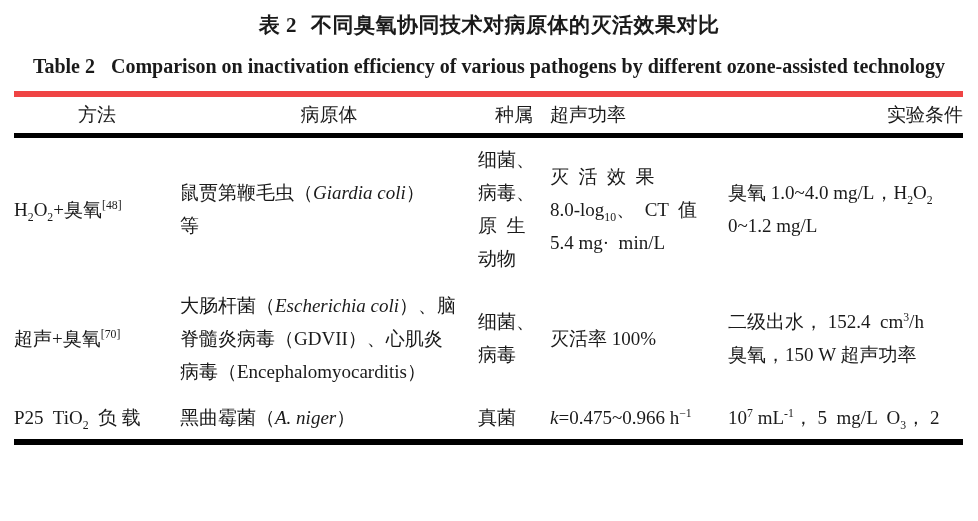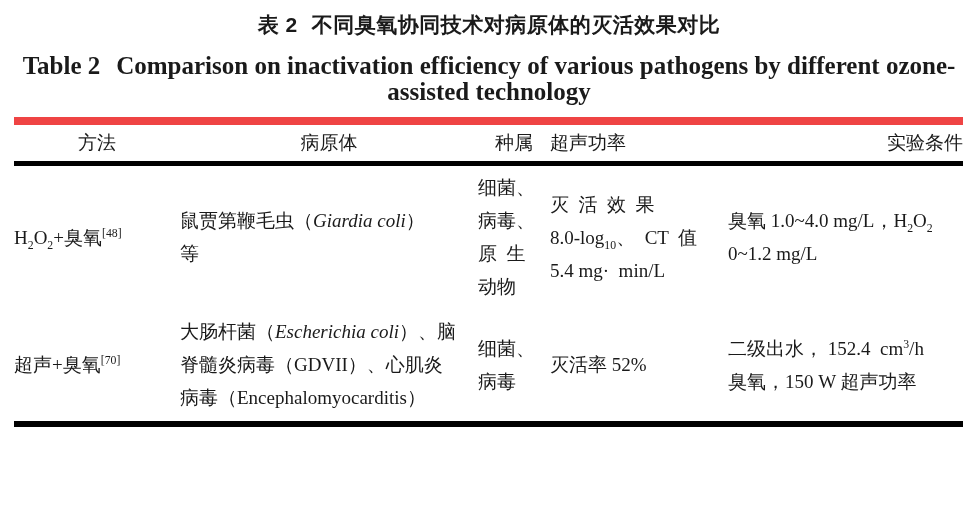--- a/index.html
+++ b/index.html
@@ -18,37 +18,37 @@
   }
   .title-cn {
     padding-top: 11px;
     text-align: center;
     font-family: "Liberation Sans", "DejaVu Sans", sans-serif;
     font-weight: bold;
     font-size: 21px;
     line-height: 28px;
     letter-spacing: 0.5px;
   }
-  .title-cn .cap-label { margin-right: 14px; }
+  .title-cn .cap-label { margin-right: 14px; font-family: Liberation Serif, serif; }
   .title-en {
     margin-top: 14px;
     text-align: center;
     font-family: "Liberation Serif", "DejaVu Serif", serif;
     font-weight: bold;
-    font-size: 25px;
+    font-size: 20px;
     line-height: 26px;
   }
   .title-en .cap-label { margin-right: 16px; }
 
   table.cmp {
     table-layout: fixed;
     border-collapse: collapse;
     width: 949px;
     margin: 12px 0 4px 14px;
-    border-top: 8px solid #ef4444;
+    border-top: 6px solid #ef4444;
     border-bottom: 6px solid #000;
   }
   col.c1 { width: 166px; }
   col.c2 { width: 298px; }
   col.c3 { width: 72px;  }
   col.c4 { width: 178px; }
   col.c5 { width: 235px; }
 
   table.cmp th {
     height: 36px;
@@ -121,19 +121,26 @@
         <td class="d1">H<sub>2</sub>O<sub>2</sub>+臭氧<sup>[48]</sup></td>
         <td class="d2">鼠贾第鞭毛虫（<i>Giardia coli</i>）<br>等</td>
         <td class="d3">细菌、<br>病毒、<br>原  生<br>动物</td>
         <td class="d4">灭  活  效  果<br>8.0-log<sub>10</sub>、  CT  值<br>5.4 mg·  min/L</td>
         <td class="d5">臭氧 1.0~4.0 mg/L，H<sub>2</sub>O<sub>2</sub><br>0~1.2 mg/L</td>
       </tr>
       <tr class="r3">
         <td class="d1">超声+臭氧<sup>[70]</sup></td>
         <td class="d2">大肠杆菌（<i>Escherichia coli</i>）、脑<br>脊髓炎病毒（GDVII）、心肌炎<br>病毒（Encephalomyocarditis）</td>
         <td class="d3">细菌、<br>病毒</td>
-        <td class="d4">灭活率 52%</td>
+        <td class="d4">灭活率 100%</td>
         <td class="d5">二级出水， 152.4  cm<sup>3</sup>/h<br>臭氧，150 W 超声功率</td>
+      </tr>
+      <tr class="r4">
+        <td class="d1">P25  TiO<sub>2</sub>  负 载</td>
+        <td class="d2">黑曲霉菌（<i>A. niger</i>）</td>
+        <td class="d3">真菌</td>
+        <td class="d4"><i>k</i>=0.475~0.966 h<sup>−1</sup></td>
+        <td class="d5">10<sup>7</sup> mL<sup>-1</sup>， 5  mg/L  O<sub>3</sub>， 2</td>
       </tr>
     </tbody>
   </table>
 
 </div>
 
 </body></html>

